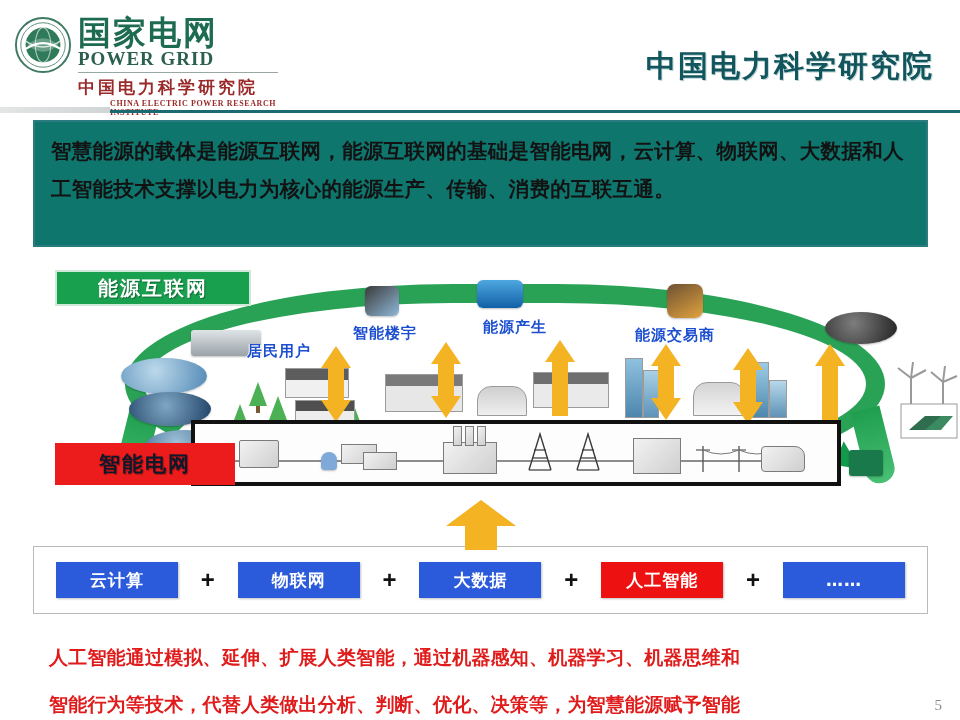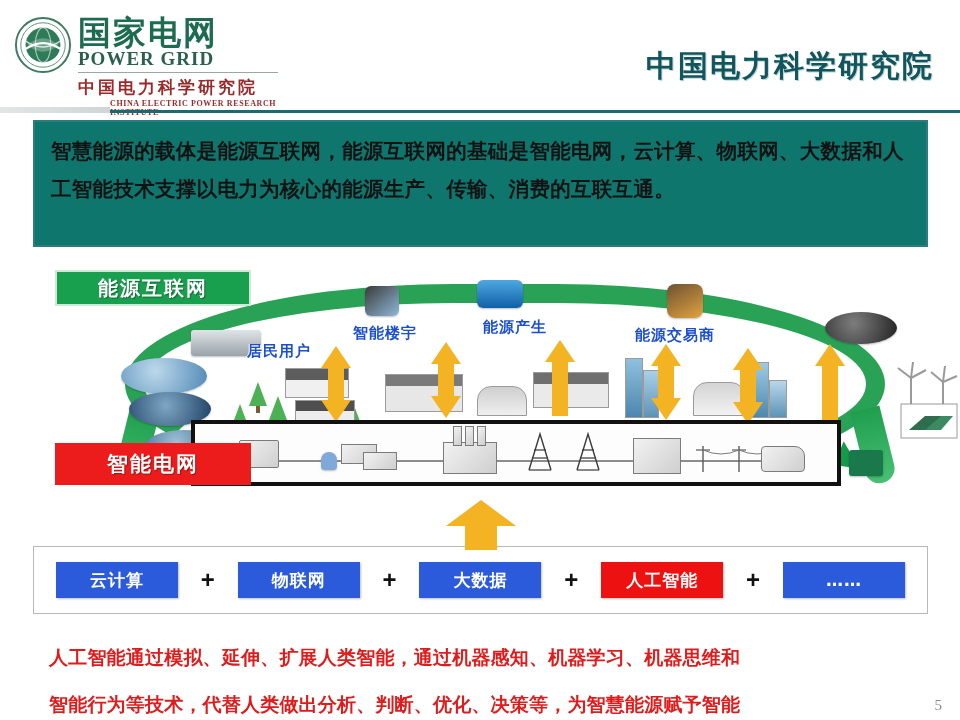--- a/index.html
+++ b/index.html
@@ -50,22 +50,22 @@
               border-radius:0 0 16px 16px;transform:rotate(-14deg);}
   .arc-head{position:absolute;left:800px;top:182px;width:0;height:0;
             border-left:20px solid #139a4a;border-top:16px solid transparent;
             border-bottom:16px solid transparent;transform:rotate(150deg);}
 
   .lbl-green{position:absolute;left:22px;top:8px;width:196px;height:36px;
              background:#18a04e;border:2px solid #cfe8d8;box-sizing:border-box;
              color:#fff;font-size:20px;font-weight:bold;letter-spacing:2px;
              display:flex;align-items:center;justify-content:center;
              font-family:"DejaVu Sans",sans-serif;text-shadow:1px 1px 1px rgba(0,0,0,.35);}
-  .lbl-red{position:absolute;left:22px;top:181px;width:196px;height:42px;
-           background:#ec1c1c;color:#ffffff;font-size:21px;font-weight:bold;letter-spacing:2px;
+  .lbl-red{position:absolute;left:22px;top:181px;width:180px;height:42px;
+           background:#ec1c1c;color:#0f172a;font-size:21px;font-weight:bold;letter-spacing:2px;
            display:flex;align-items:center;justify-content:center;z-index:6;
            font-family:"DejaVu Sans",sans-serif;text-shadow:1px 1px 1px rgba(0,0,0,.35);}
 
   
   .gridbox{position:absolute;left:158px;top:158px;width:650px;height:66px;
            border:4px solid #111;background:#fdfdfd;box-sizing:border-box;z-index:4;}
   .gridbox .gline{position:absolute;left:34px;top:36px;width:575px;height:2px;background:#8d8d8d;}
 
   
   .nlabel{position:absolute;font-size:15px;font-weight:bold;color:#1b4fd0;

